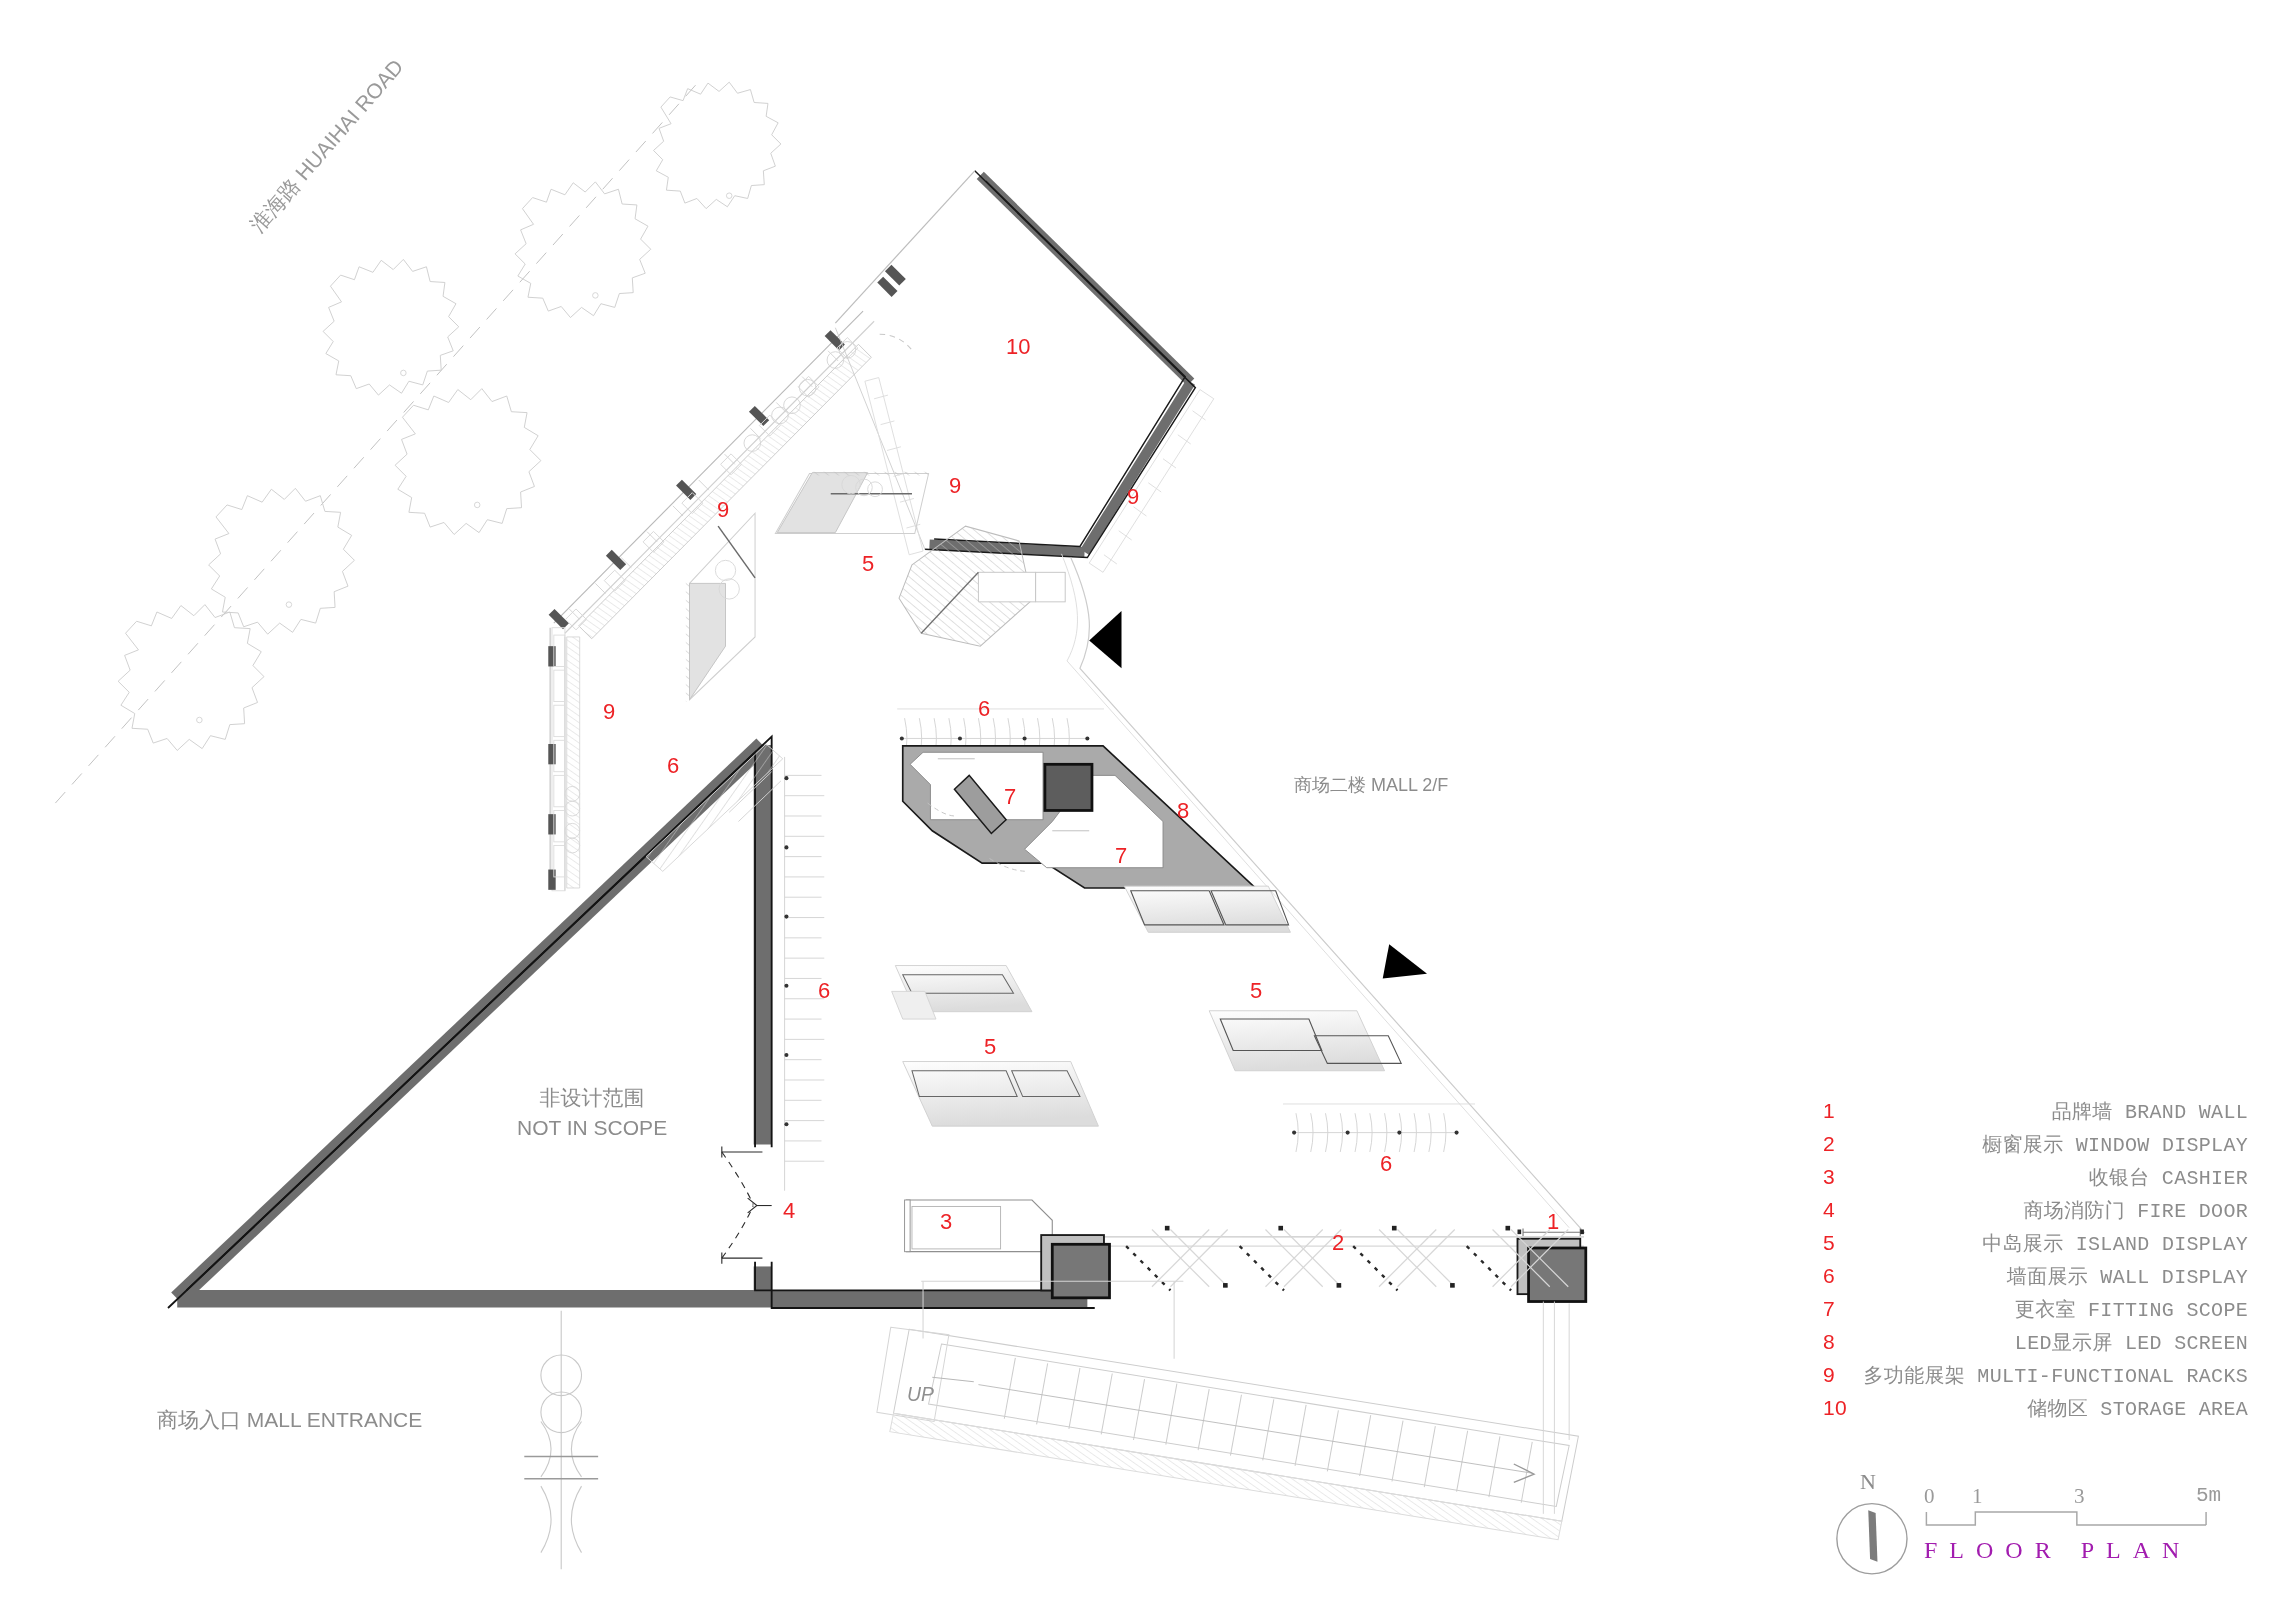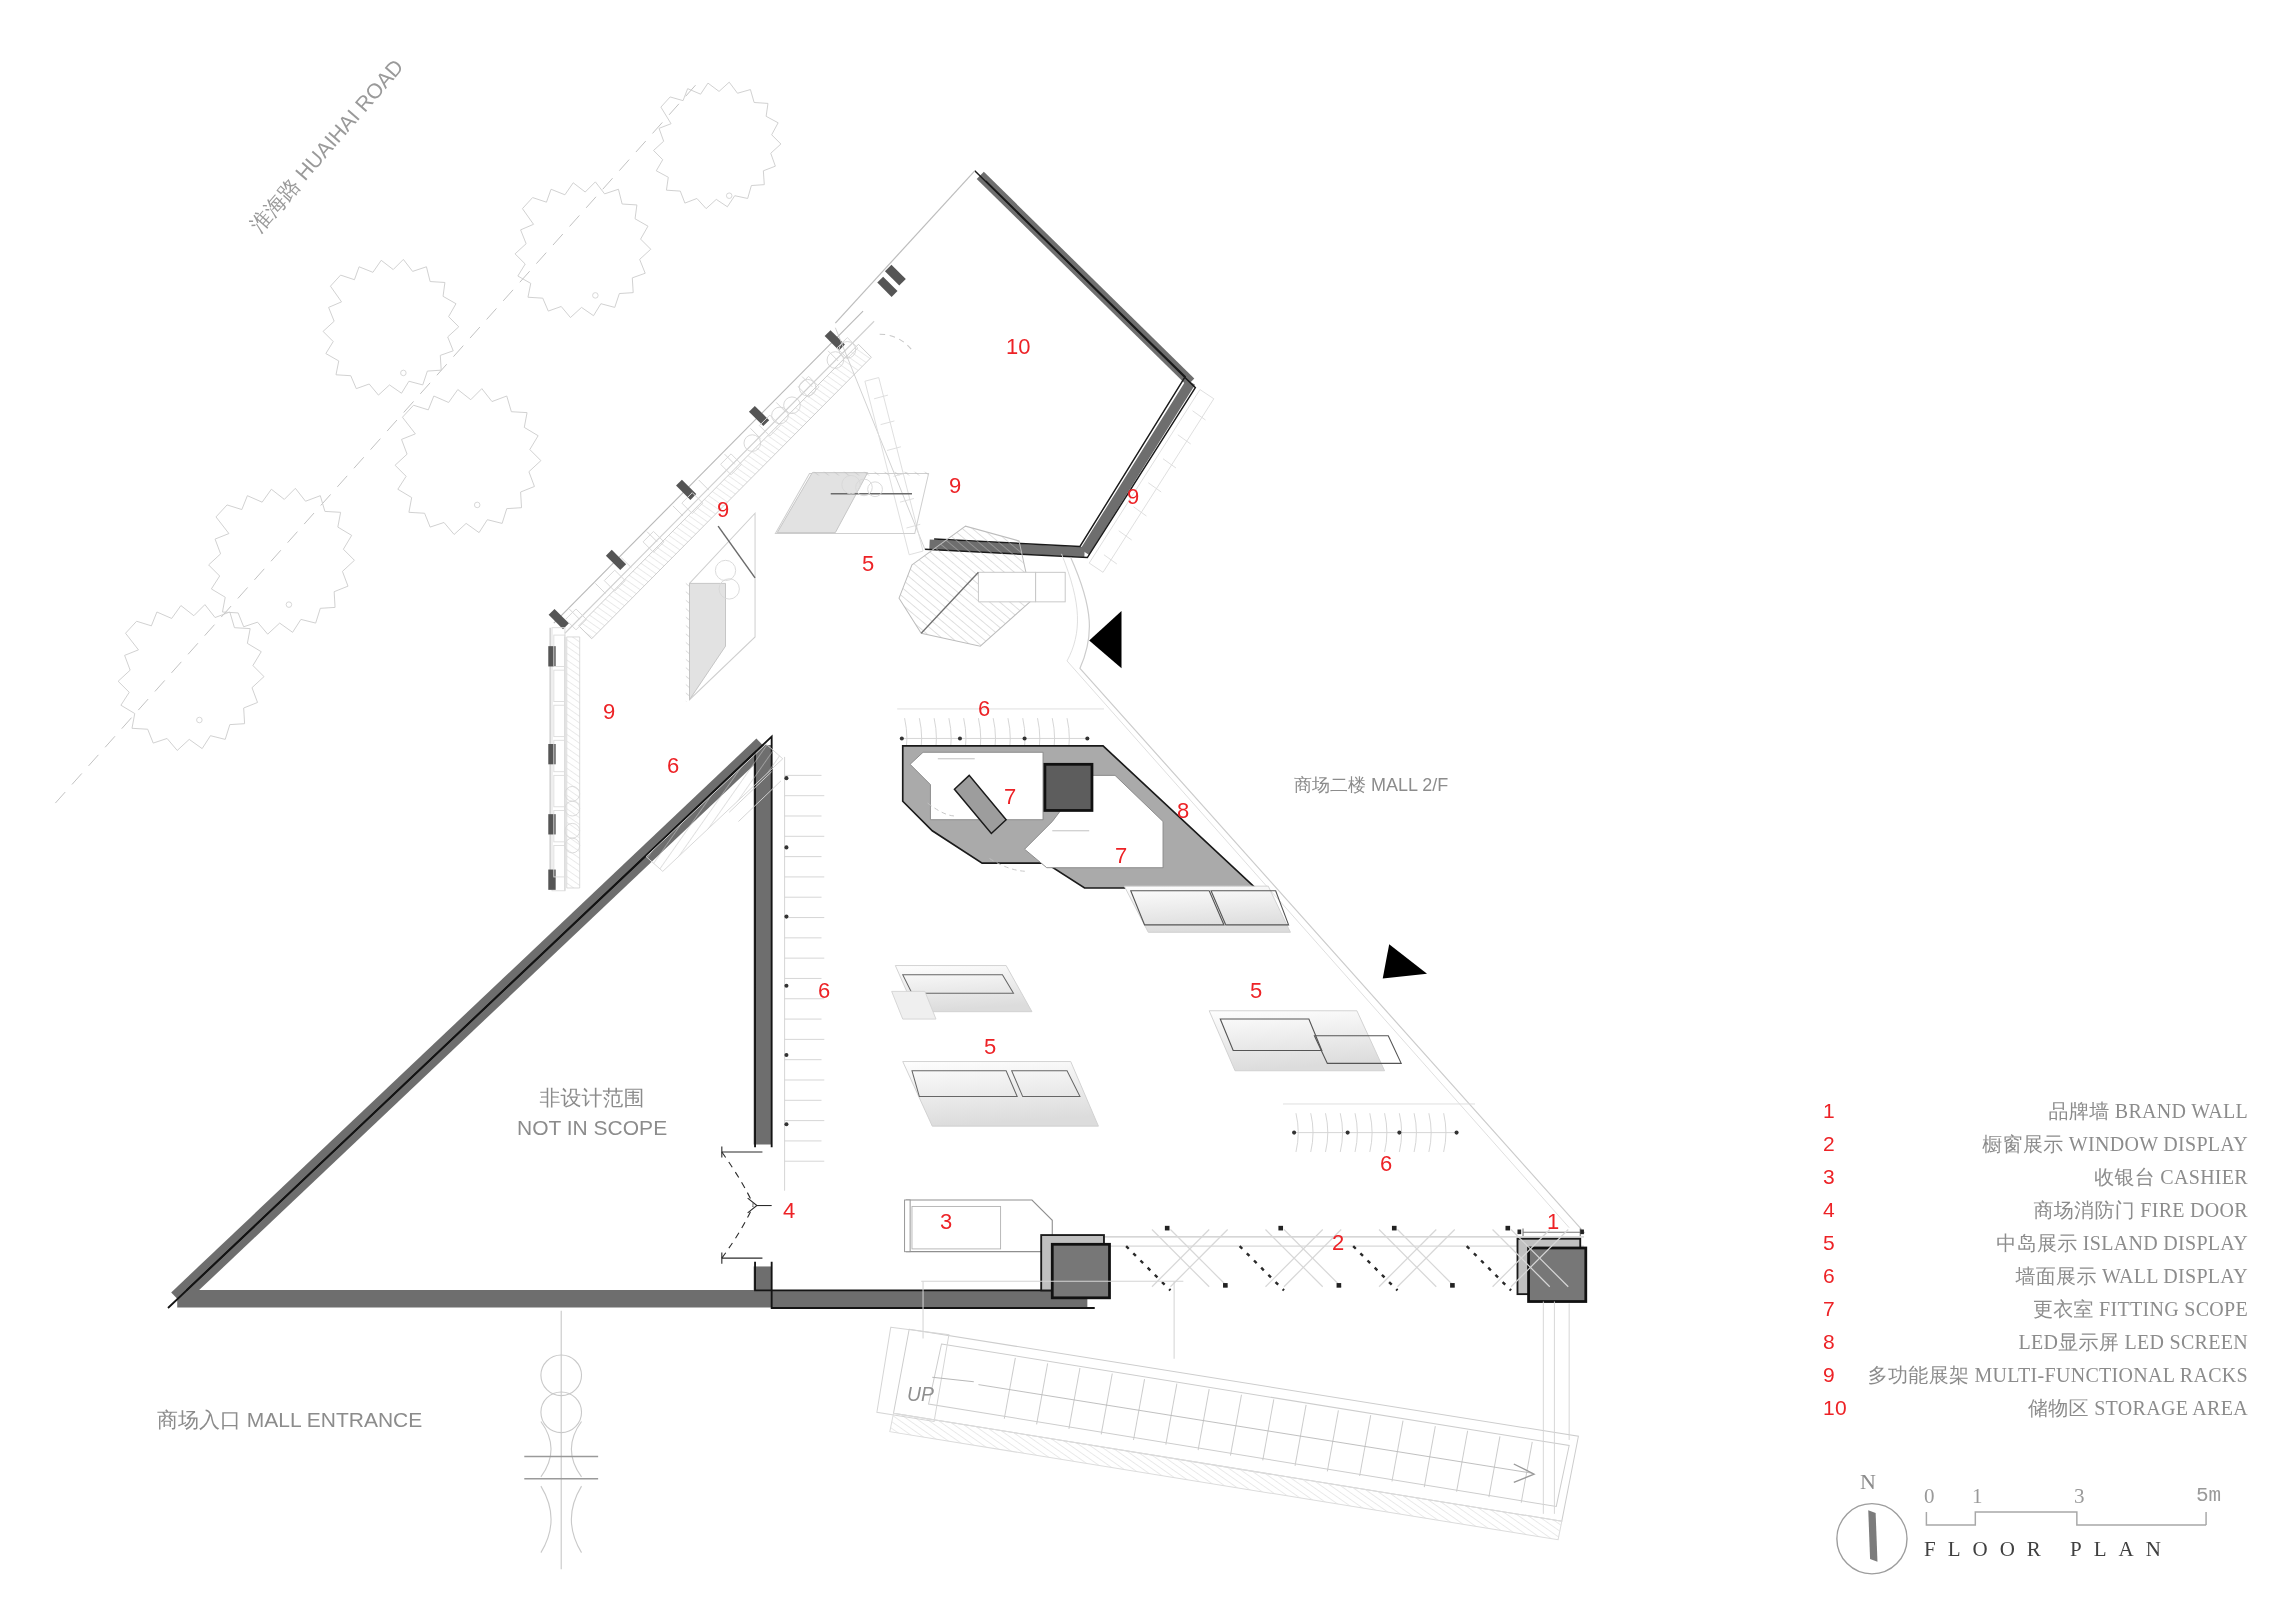--- a/index.html
+++ b/index.html
@@ -41,21 +41,21 @@
     color: #ed2226;
     font-size: 21px;
     font-family: "Liberation Sans", sans-serif;
     width: 33px;
     text-align: left;
     letter-spacing: 0.2px;
   }
   .legend-label {
     color: #8c8c8c;
     font-size: 20px;
-    font-family: Liberation Serif, serif;
+    font-family: Liberation Mono, monospace;
     text-align: right;
     flex: 1;
     white-space: nowrap;
     letter-spacing: 0.3px;
   }
   .plan-text {
     position: absolute;
     color: #8c8c8c;
     font-family: "Liberation Sans", sans-serif;
     white-space: nowrap;
@@ -87,22 +87,22 @@
   }
   .scale-nums span {
     position: absolute;
     color: #9a9a9a;
     font-size: 21px;
     font-family: "Liberation Serif", serif;
   }
   .floor-plan-title {
     position: absolute;
     left: 1924px; top: 1537px;
-    color: #404040;
-    font-size: 21px;
+    color: #a21caf;
+    font-size: 24px;
     letter-spacing: 12px;
     font-family: "Liberation Serif", serif;
   }
   .num-marker {
     position: absolute;
     color: #ed2226;
     font-size: 22px;
     font-family: "Liberation Sans", sans-serif;
   }
 </style>

